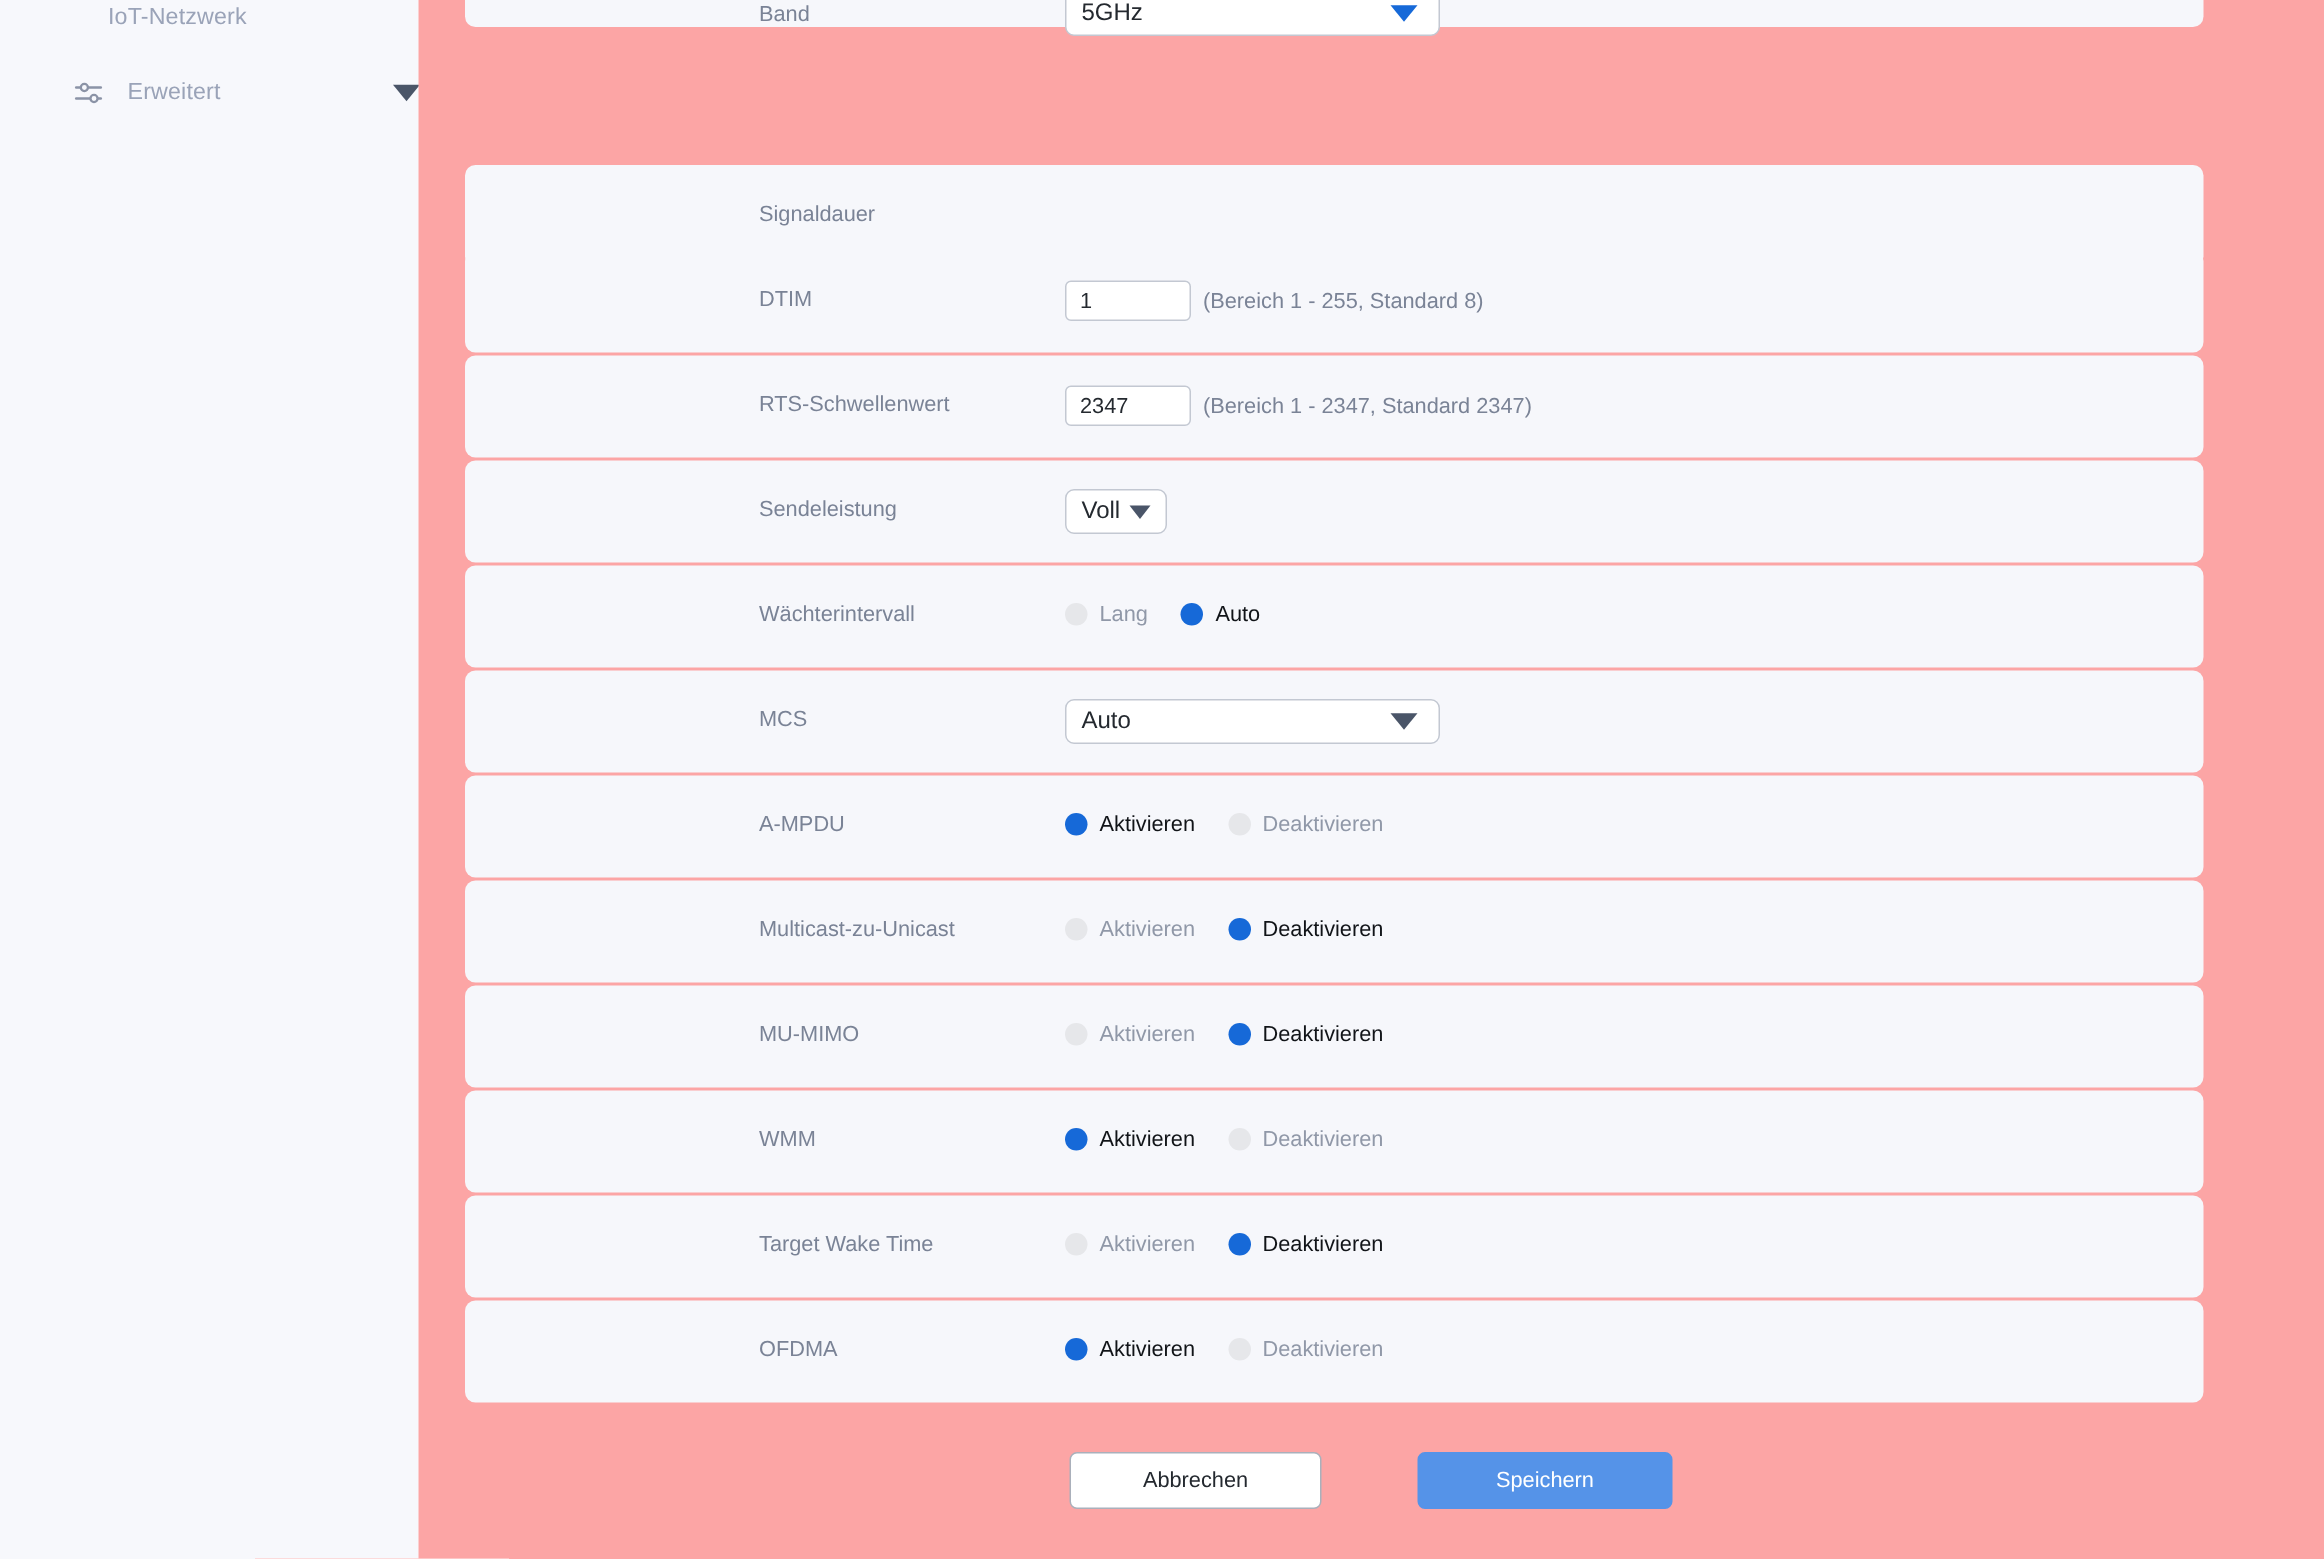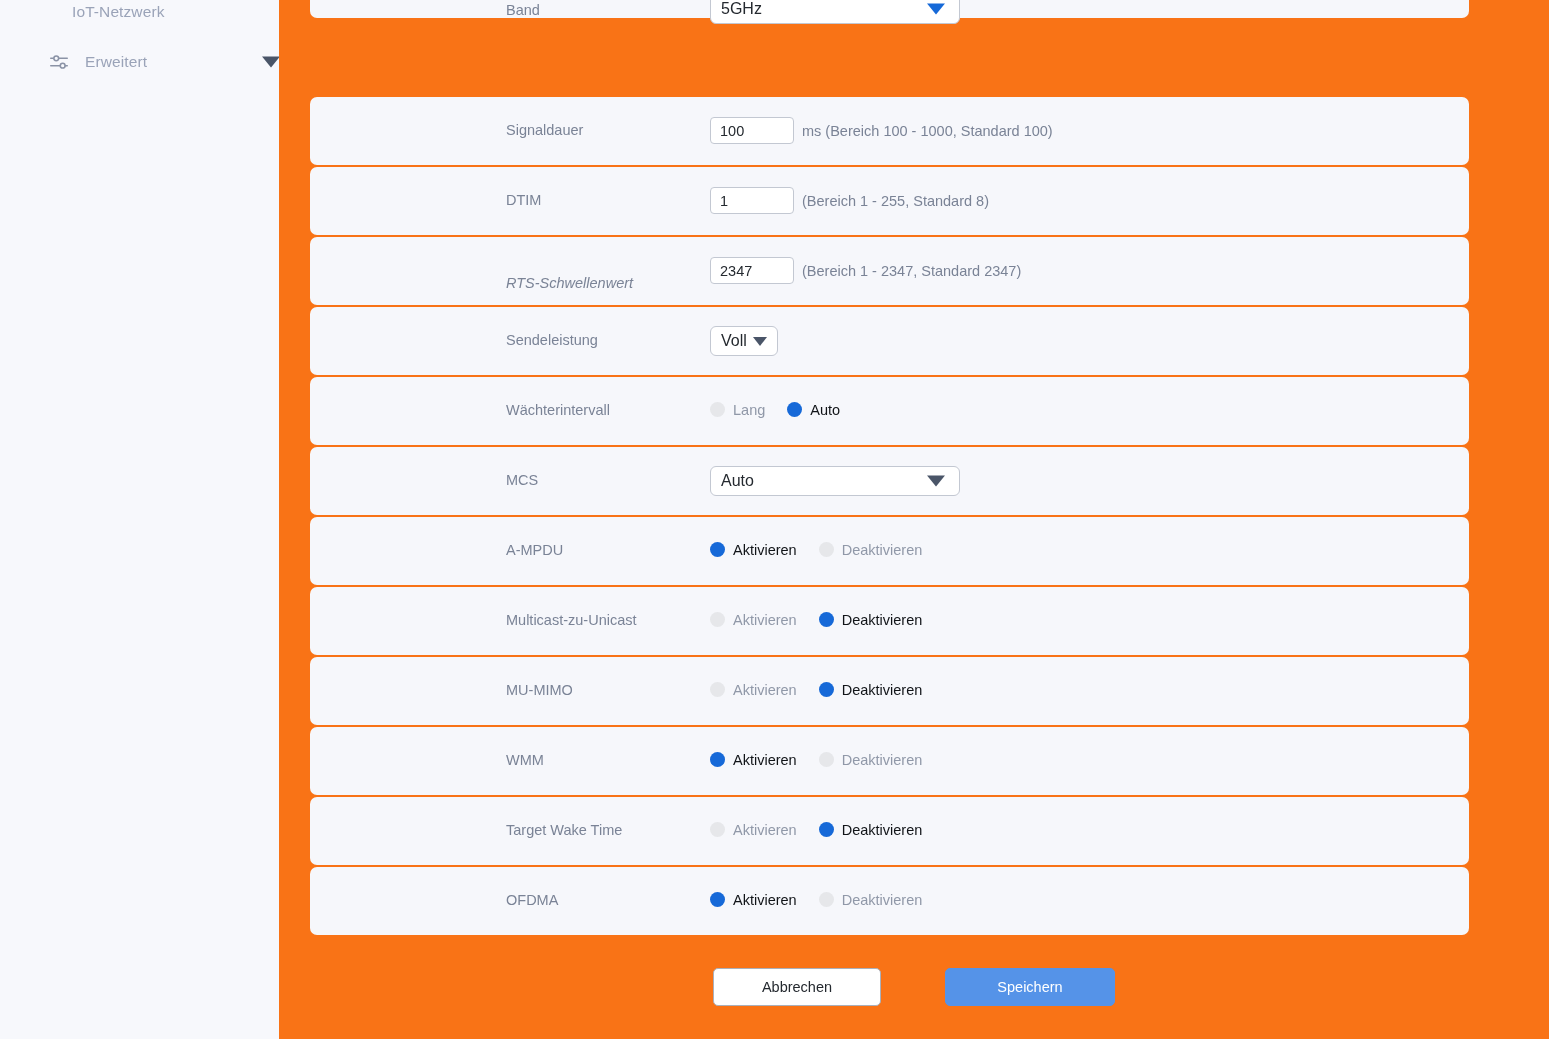--- a/index.html
+++ b/index.html
@@ -69,21 +69,21 @@
     border-top: 11px solid #4a5568;
   }
 
   
   #main {
     position: absolute;
     left: 279px;
     top: 0;
     width: 1270px;
     height: 1039px;
-    background: #f97316;
+    background: #fca5a5;
   }
 
   .row {
     position: absolute;
     left: 31px;
     width: 1159px;
     background: #f6f7fb;
     border-radius: 7px;
     box-sizing: border-box;
   }
@@ -252,36 +252,32 @@
     <div class="ctrl" style="top:36px;">
       <div class="sel sel-wide">
         <span class="sel-text">5GHz</span>
         <span class="tri"></span>
       </div>
     </div>
   </div>
 
 
   <div id="rows-host">
-      <div class="row" style="top: 97px; height: 68px;">
+      <div class="row" style="top: 110px; height: 68px;">
         <div class="fld-label" style="top: 25px;">Signaldauer</div>
-        <div class="ctrl" style="top: 20px;">
-          <input class="txtin" type="text" value="100" style="">
-          <span class="hint">ms (Bereich 100 - 1000, Standard 100)</span>
-        </div>
       </div>
       <div class="row" style="top: 167px; height: 68px;">
         <div class="fld-label" style="top: 25px;">DTIM</div>
         <div class="ctrl" style="top: 20px;">
           <input class="txtin" type="text" value="1" style="">
           <span class="hint">(Bereich 1 - 255, Standard 8)</span>
         </div>
       </div>
       <div class="row" style="top: 237px; height: 68px;">
-        <div class="fld-label" style="top: 38px; font-style: italic;">RTS-Schwellenwert</div>
+        <div class="fld-label" style="top: 25px;">RTS-Schwellenwert</div>
         <div class="ctrl" style="top: 20px;">
           <input class="txtin" type="text" value="2347" style="">
           <span class="hint">(Bereich 1 - 2347, Standard 2347)</span>
         </div>
       </div>
       <div class="row" style="top: 307px; height: 68px;">
         <div class="fld-label" style="top: 25px;">Sendeleistung</div>
         <div class="ctrl" style="top: 19px;">
           <div class="sel sel-small">
             <span class="sel-text">Voll</span>

